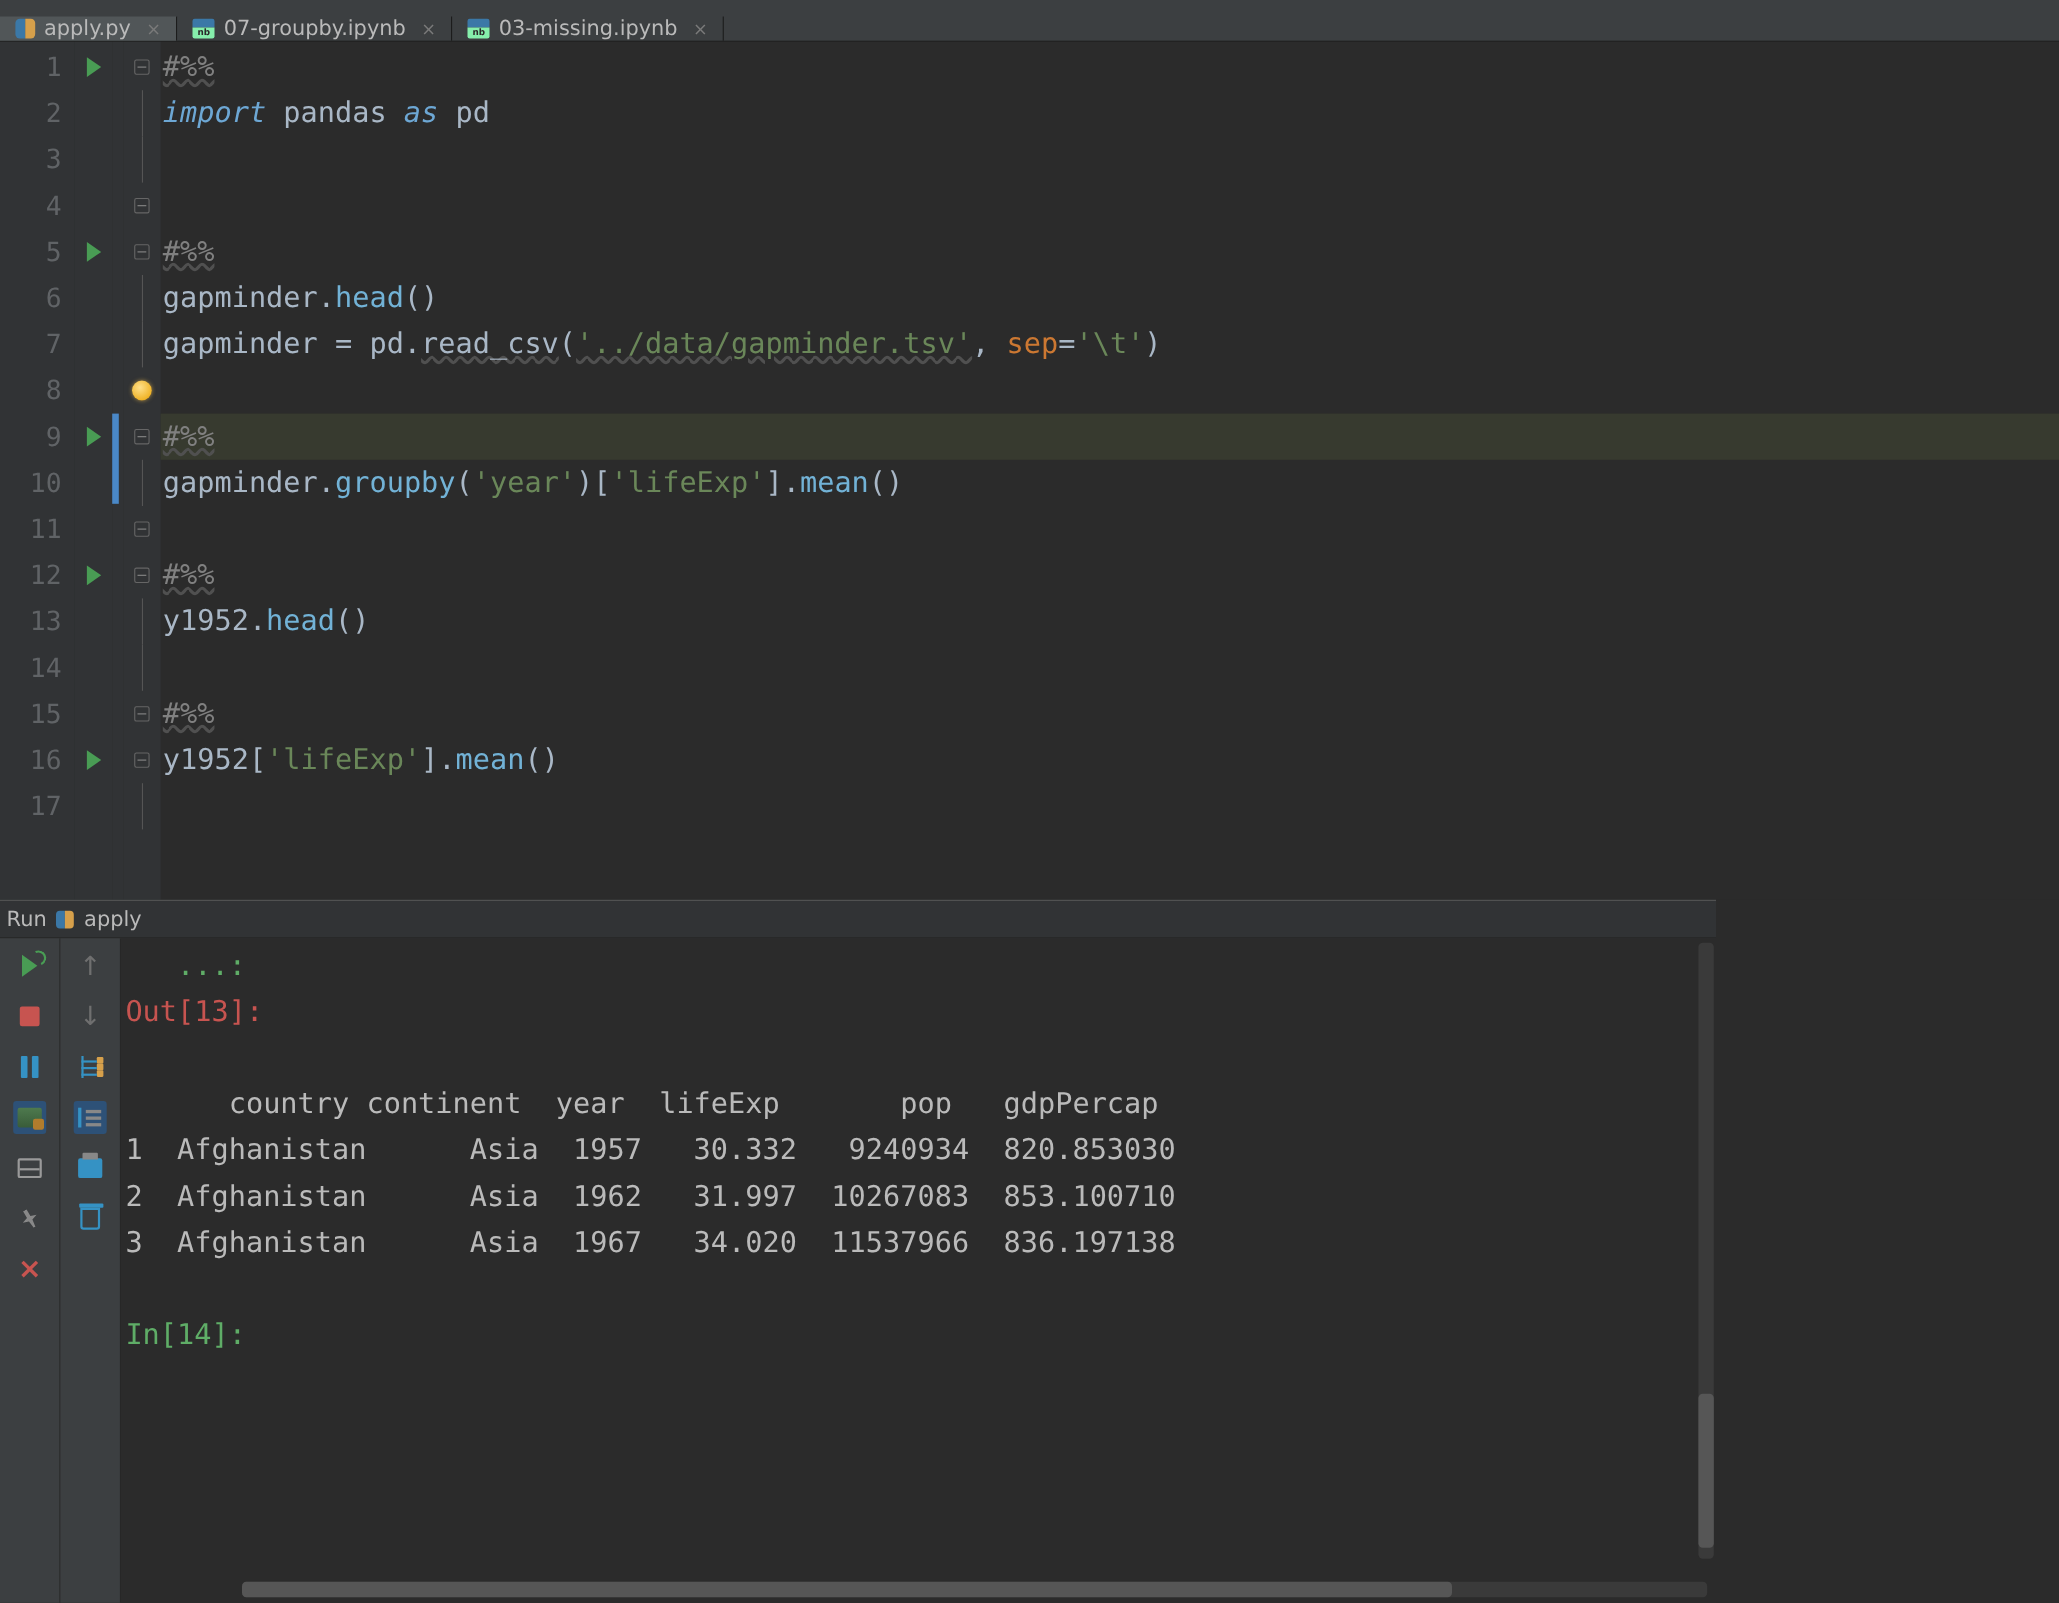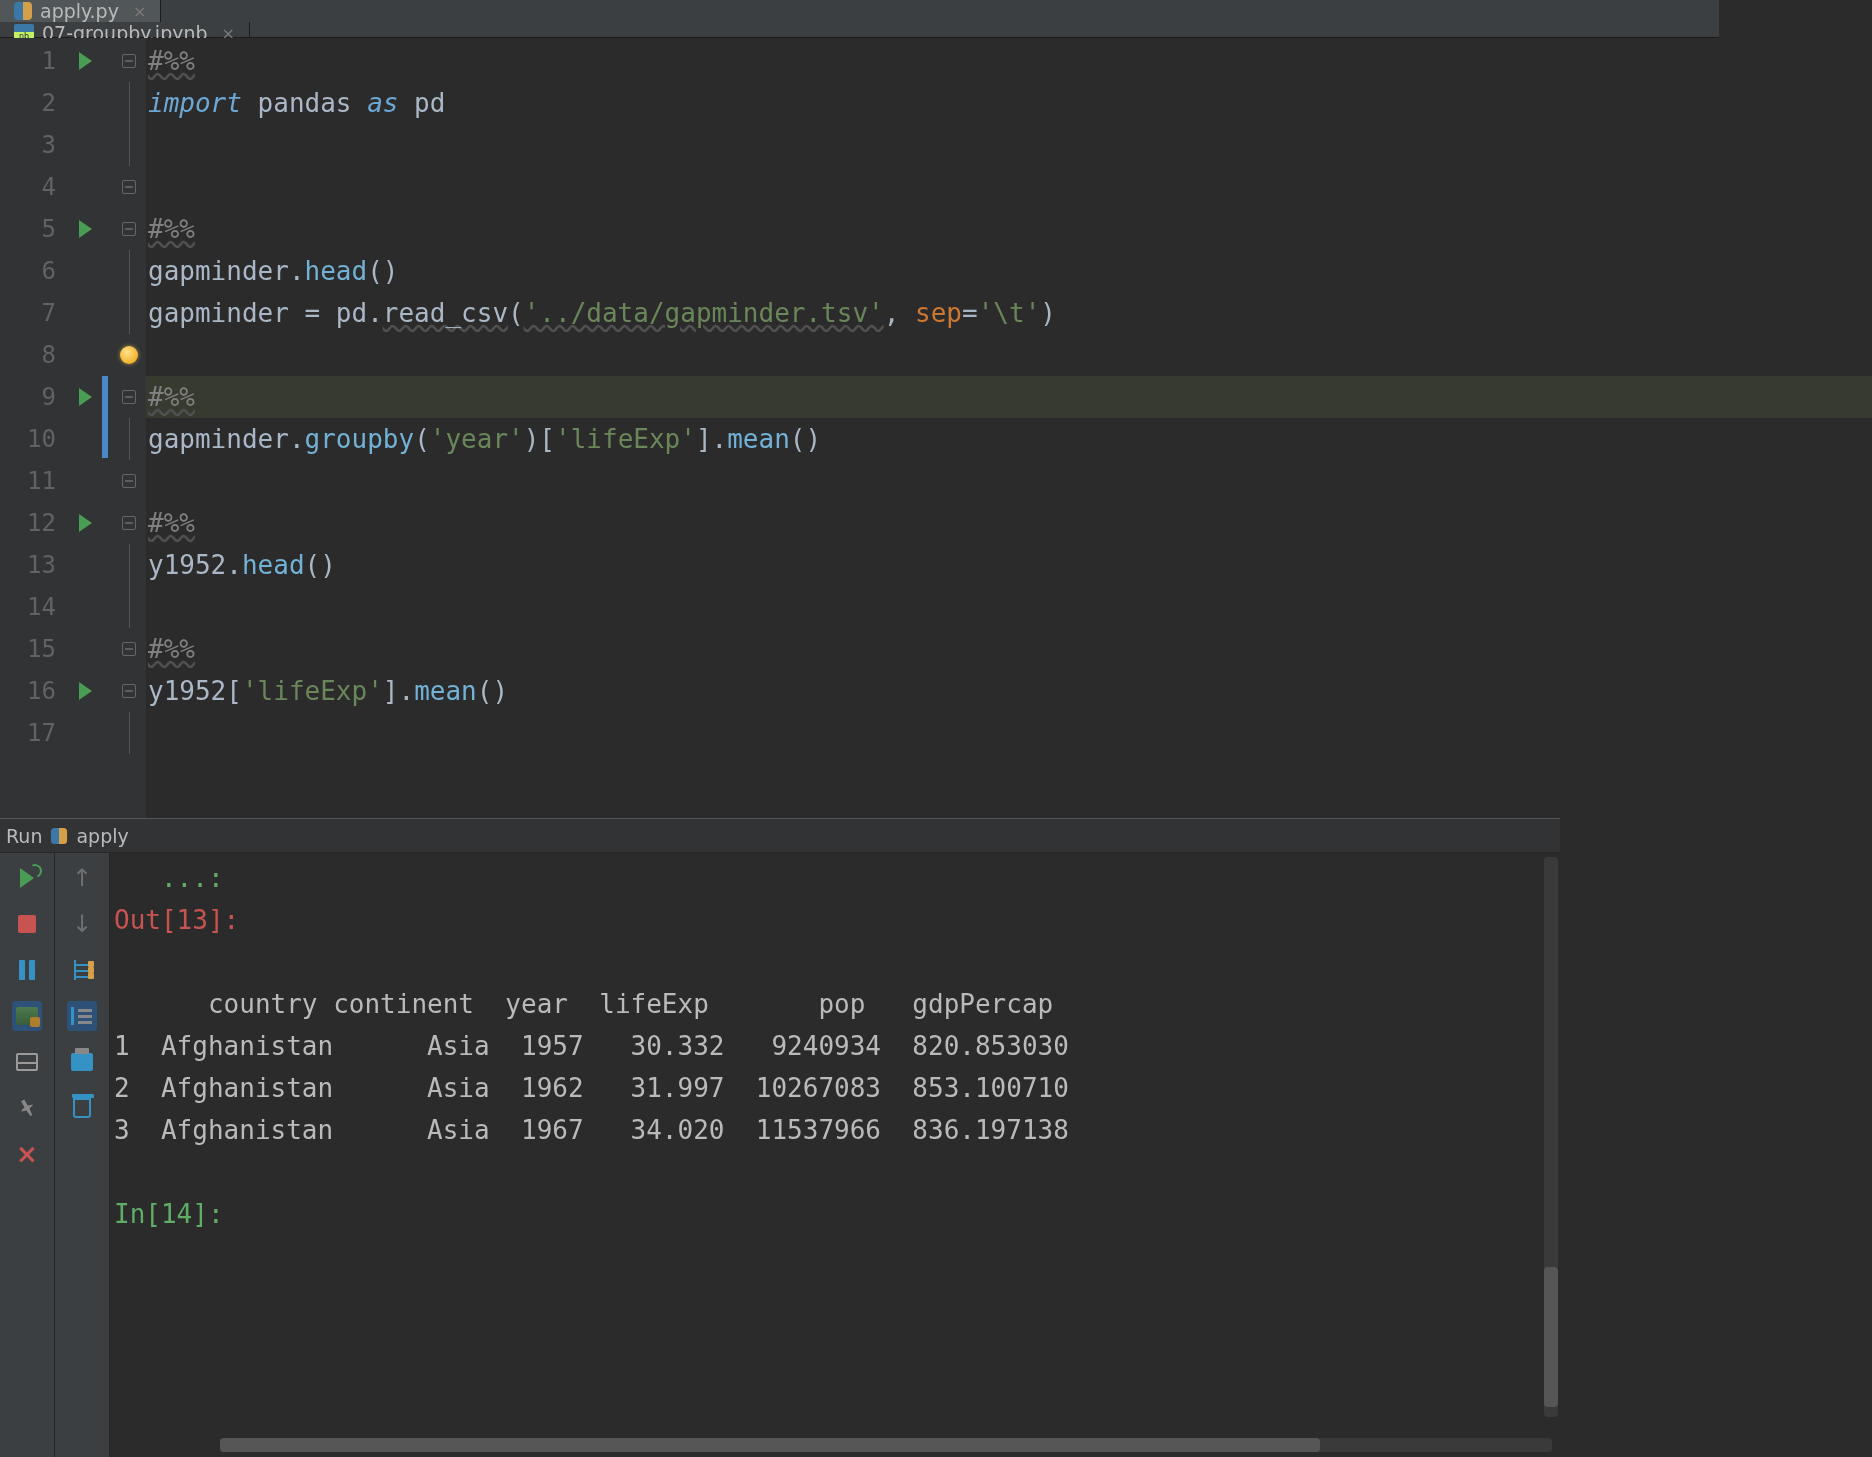--- a/index.html
+++ b/index.html
@@ -33,31 +33,31 @@
     --console-green:#5fad67;
     --console-text:#bababa;
     --scroll:#4e5254;
     --cell-hl:#373a2f;
   }
   html,body{margin:0;padding:0;width:1872px;height:1457px;background:var(--bg);font-family:"DejaVu Sans",Arial,Helvetica,sans-serif;overflow:hidden;}
   *{box-sizing:border-box;}
   .mono{font-family:"DejaVu Sans Mono","JetBrains Mono",Consolas,monospace;}
 
   
-  .tabs{display:flex;align-items:flex-start;height:38px;background:var(--tab-bg);border-bottom:1px solid var(--panel-border);user-select:none;white-space:nowrap;width:1719px;flex-direction:column;}
+  .tabs{display:flex;align-items:flex-end;height:38px;background:var(--tab-bg);border-bottom:1px solid var(--panel-border);user-select:none;white-space:nowrap;width:1872px;}
   .tab{display:flex;align-items:center;gap:8px;padding:0 14px;color:var(--tab-text);font-size:19px;border-right:1px solid var(--panel-border);cursor:pointer;}
   .tab.active{background:var(--tab-active);}
   .tab .close{color:#7a7a7a;font-size:16px;margin-left:6px;}
   .ico-py{display:flex;gap:0;}
   .ico-py .half{width:9px;height:18px;}
   .ico-py .l{background:#3b78a7;border-radius:4px 0 0 4px;}
   .ico-py .r{background:#d6a04b;border-radius:0 4px 4px 0;}
   .ico-nb{display:flex;flex-direction:column;width:20px;height:18px;}
   .ico-nb .top{height:8px;background:#3b78a7;border-radius:2px 2px 0 0;}
-  .ico-nb .bot{height:10px;background:#bef264;border-radius:0 0 2px 2px;text-align:center;color:#2b2b2b;font-size:8px;line-height:10px;font-weight:400;}
+  .ico-nb .bot{height:10px;background:#86efac;border-radius:0 0 2px 2px;text-align:center;color:#2b2b2b;font-size:8px;line-height:10px;font-weight:700;}
 
   
   .editor{display:flex;height:780px;background:var(--editor-bg);position:relative;width:1872px;}
   .gutter{width:68px;background:var(--gutter-bg);color:var(--gutter-text);font-size:24px;text-align:right;padding-top:2px;}
   .runcol{width:34px;background:var(--gutter-bg);padding-top:2px;}
   .foldcol{width:34px;background:var(--gutter-bg);position:relative;padding-top:2px;}
   .cellstrip{width:10px;background:var(--gutter-bg);position:relative;}
   .code{flex:1;padding-top:2px;color:var(--text);font-size:26px;line-height:42px;position:relative;}
   .ln{height:42px;line-height:42px;padding-right:12px;}
   .rc{height:42px;display:flex;align-items:center;justify-content:center;}

